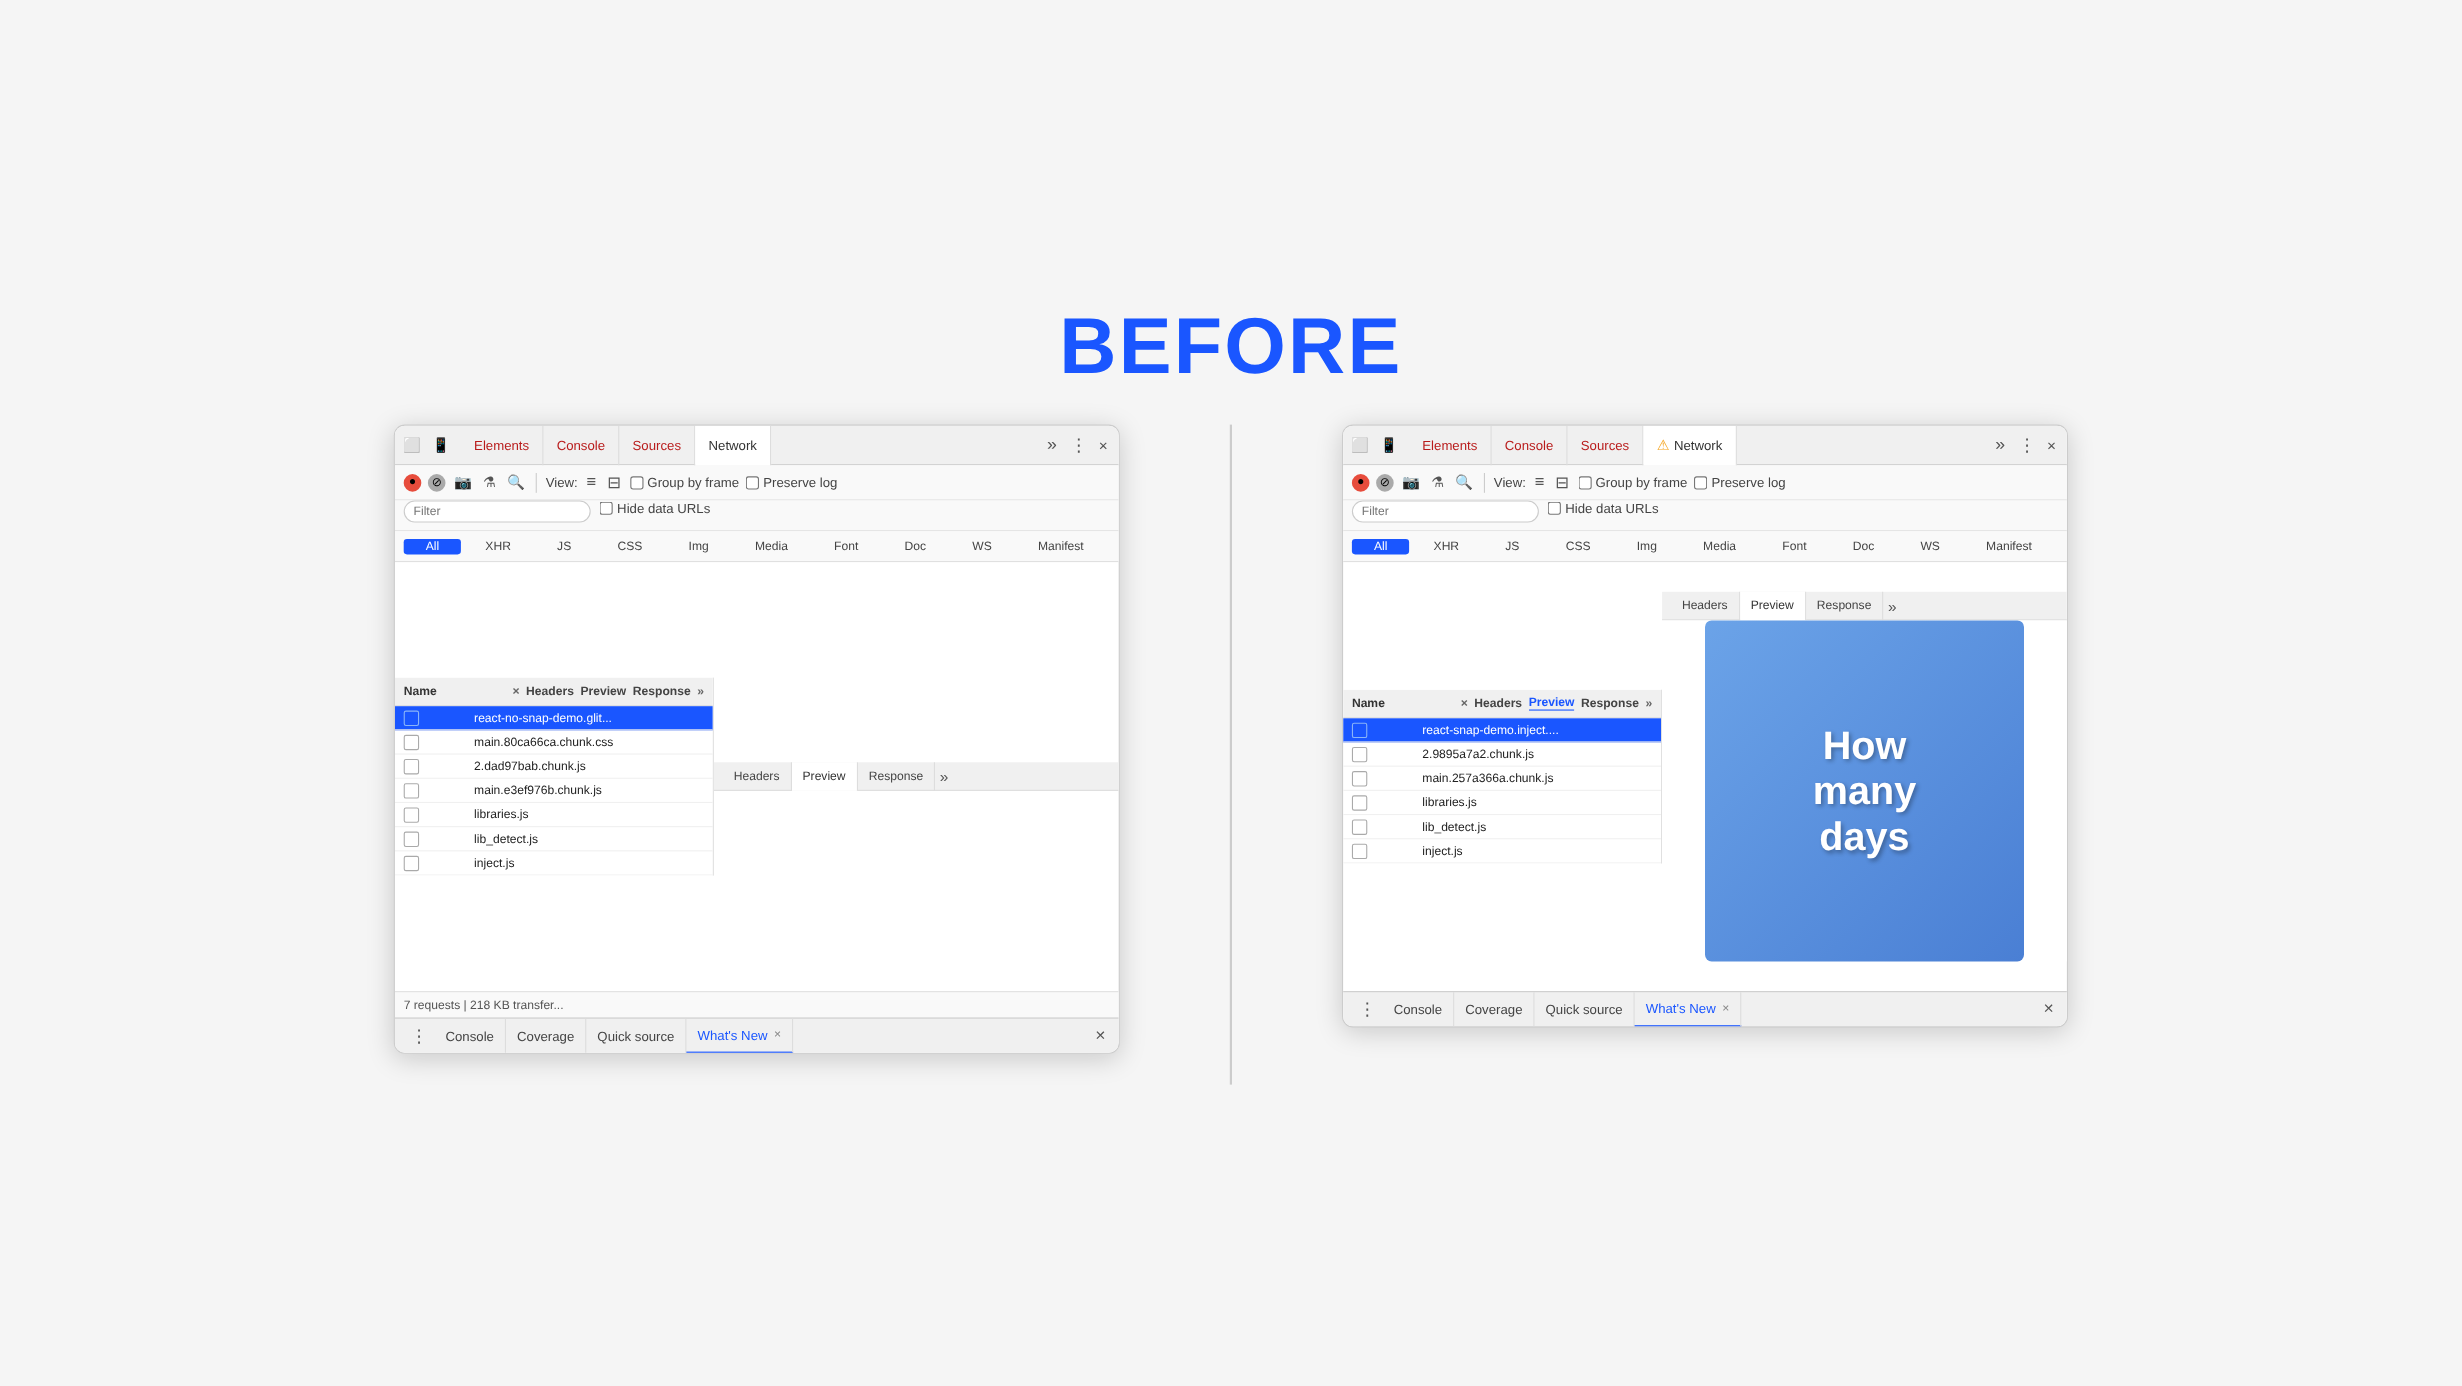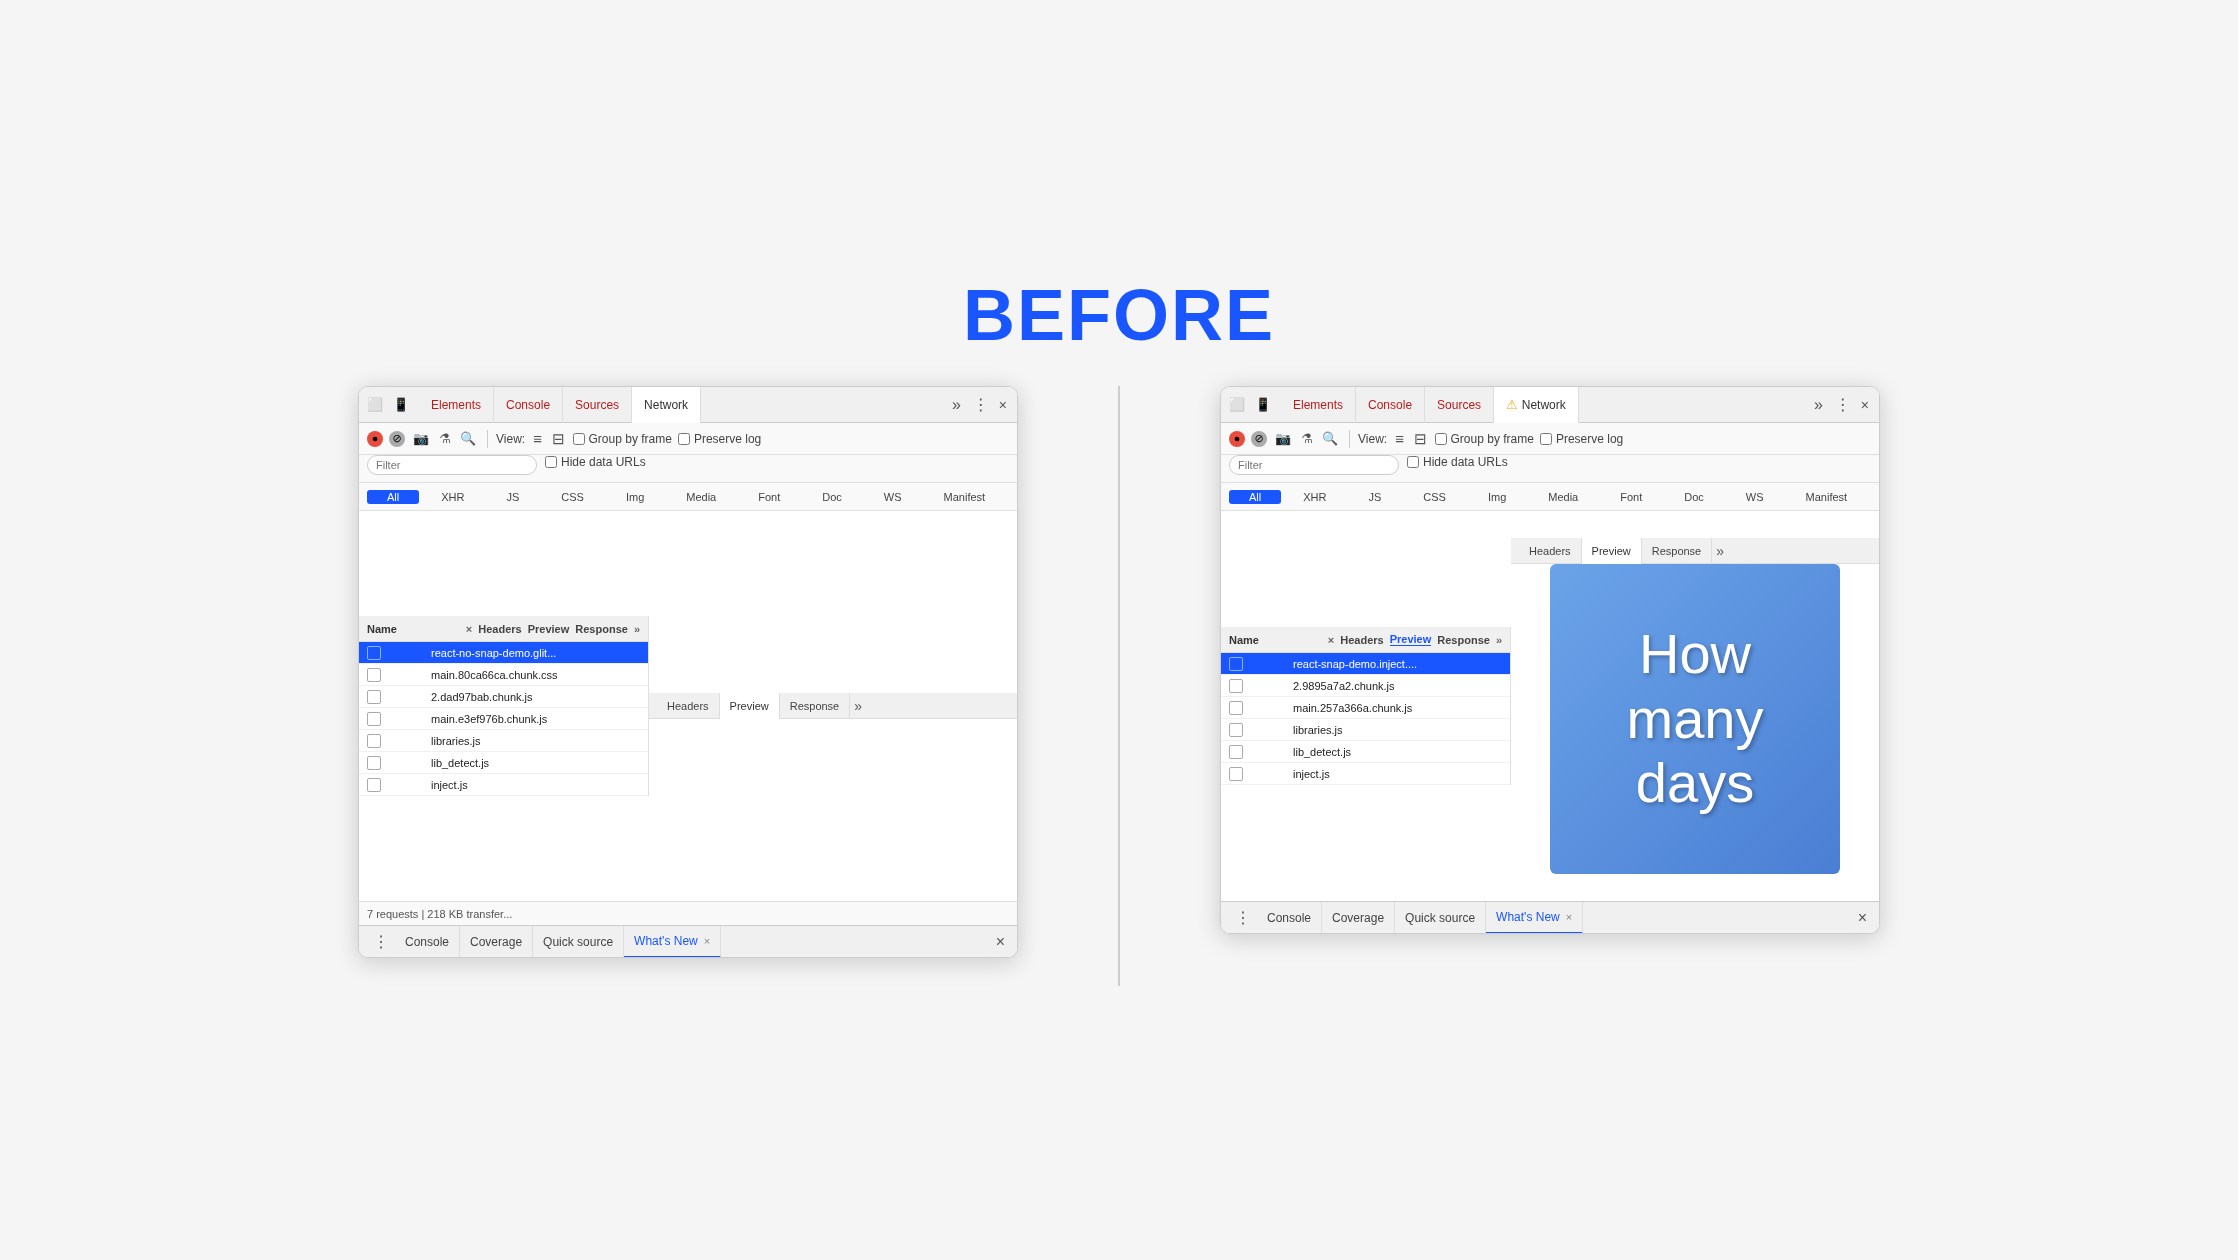--- a/index.html
+++ b/index.html
@@ -354,22 +354,22 @@
       display: flex;
       align-items: center;
       justify-content: center;
       background: linear-gradient(135deg, #6ba3e8 0%, #4a7fd4 100%);
       color: #fff;
       text-align: center;
       padding: 20px;
     }
 
     .preview-image-text {
-      font-size: 56px;
-      font-weight: 400;
+      font-size: 36px;
+      font-weight: 700;
       line-height: 1.15;
       text-shadow: 2px 2px 4px rgba(0,0,0,0.3);
     }
 
     
     .dt-statusbar {
       height: 24px;
       background: #f9f9f9;
       border-top: 1px solid #e0e0e0;
       display: flex;

